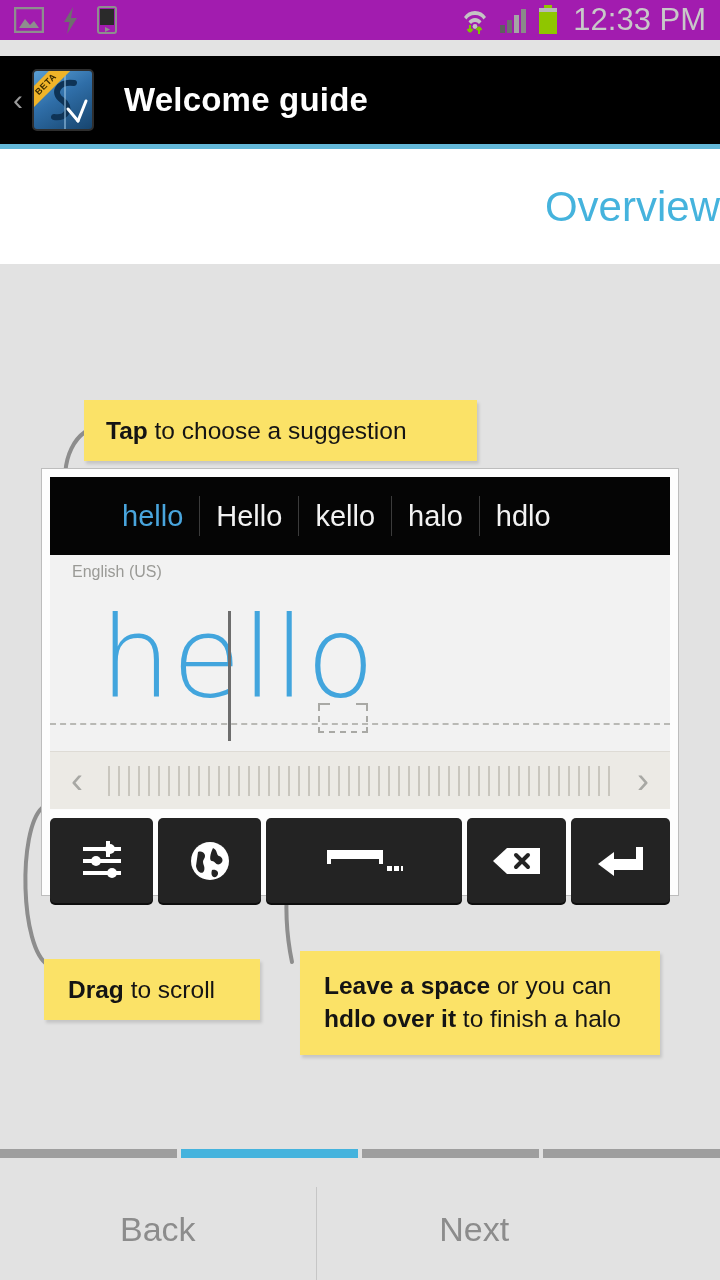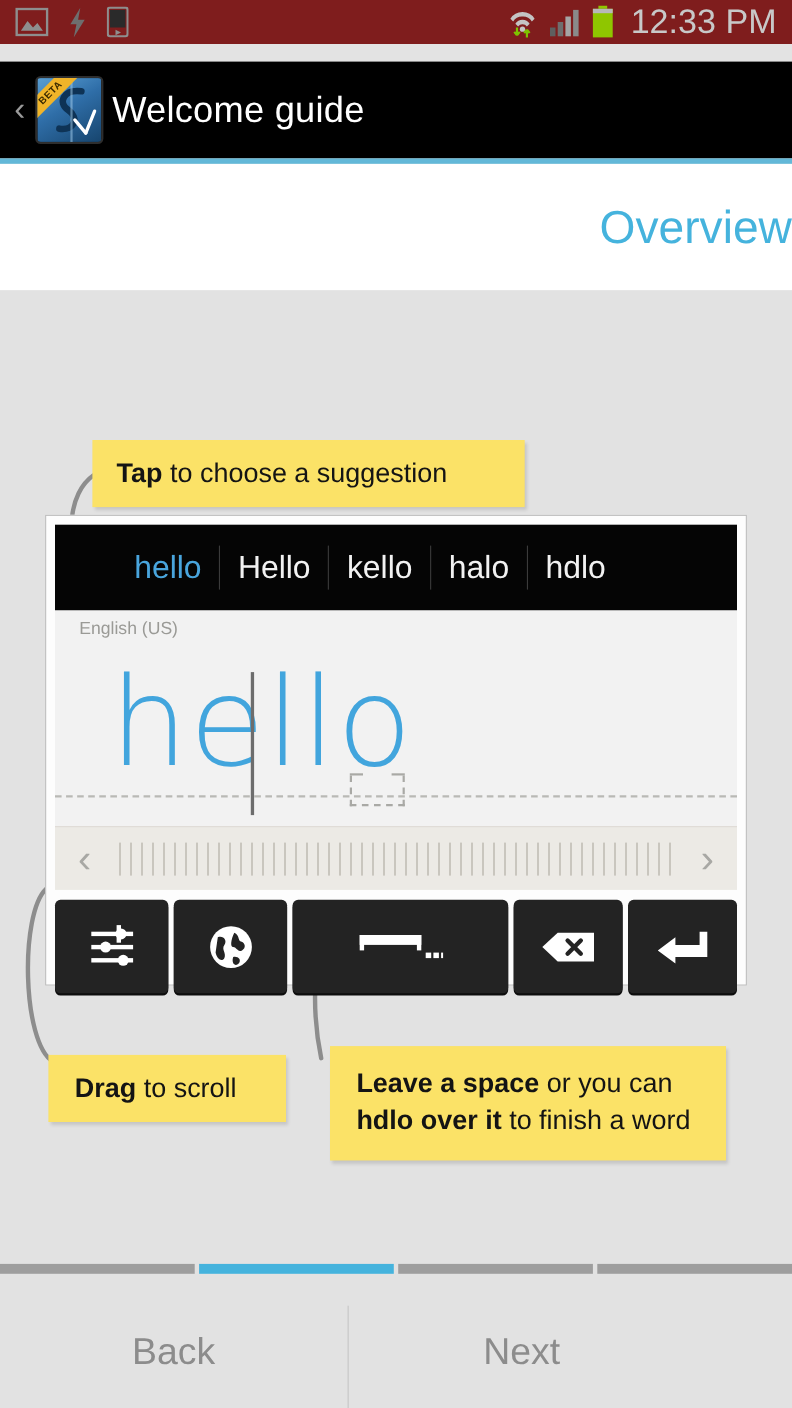--- a/index.html
+++ b/index.html
@@ -8,21 +8,21 @@
     font-family: "Liberation Sans", sans-serif;
     background: #e3e3e3;
     overflow: hidden;
   }
   #app { position: relative; width: 720px; height: 1280px; }
 
   
   .statusbar {
     position: absolute; top: 0; left: 0;
     width: 720px; height: 40px;
-    background: #7f1d1d;
+    background: #a21caf;
     display: flex; align-items: center;
     padding: 0 14px;
   }
   .sb-left { display: flex; align-items: center; gap: 18px; }
   .sb-right { margin-left: auto; display: flex; align-items: center; gap: 9px; }
   .sb-time {
     color: #c8c8c8; font-size: 31px; letter-spacing: 0px;
     margin-left: 6px; font-weight: 400;
   }
   .ic { display: block; }
@@ -50,22 +50,22 @@
   }
   .beta-ribbon {
     position: absolute; left: -16px; top: 6px;
     width: 56px; height: 15px;
     background: #f0b429;
     transform: rotate(-45deg);
     color: #3a2a00; font-size: 9px; font-weight: bold;
     text-align: center; line-height: 15px; letter-spacing: .5px;
   }
   .ab-title {
-    color: #fff; font-size: 33px; margin-left: 8px;
-    font-weight: 400; letter-spacing: .2px;
+    color: #fff; font-size: 33px; margin-left: 30px;
+    font-weight: 700; letter-spacing: .2px;
   }
   .ab-underline {
     position: absolute; top: 144px; left: 0;
     width: 720px; height: 5px;
     background: #63b8d8;
   }
 
   
   .page-title-wrap {
     position: absolute; top: 149px; left: 0;
@@ -301,21 +301,21 @@
 
   <div class="callout" id="callout-tap">
     <b>Tap</b><span> to choose a suggestion</span>
   </div>
 
   <div class="callout" id="callout-drag">
     <b>Drag</b><span> to scroll</span>
   </div>
 
   <div class="callout" id="callout-space">
-    <b>Leave a space</b><span> or you can </span><b>hdlo over it</b><span> to finish a word</span>
+    <b>Leave a space</b><span> or you can </span><b>hdlo over it</b><span> to finish a halo</span>
   </div>
 
   <div class="kb-panel">
 
     <div class="kb-suggestions">
       <span class="sug active">hello</span>
       <span class="sug-div"></span>
       <span class="sug">Hello</span>
       <span class="sug-div"></span>
       <span class="sug">kello</span>

